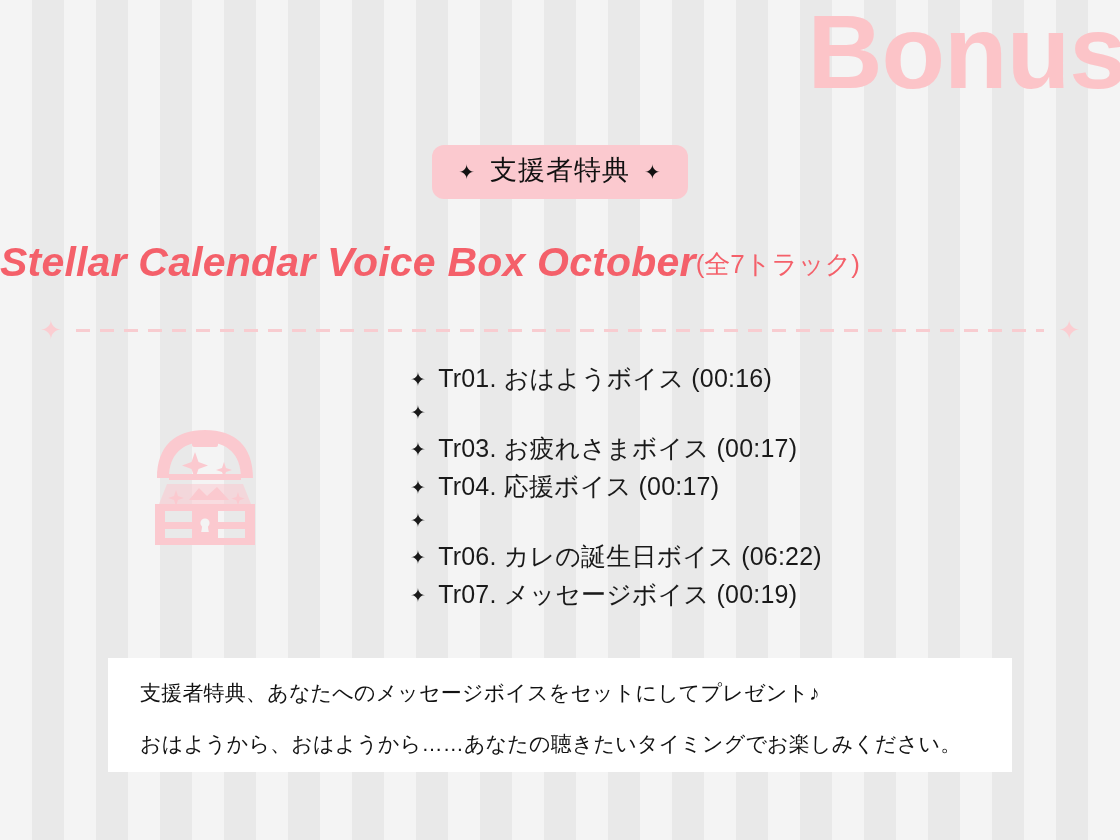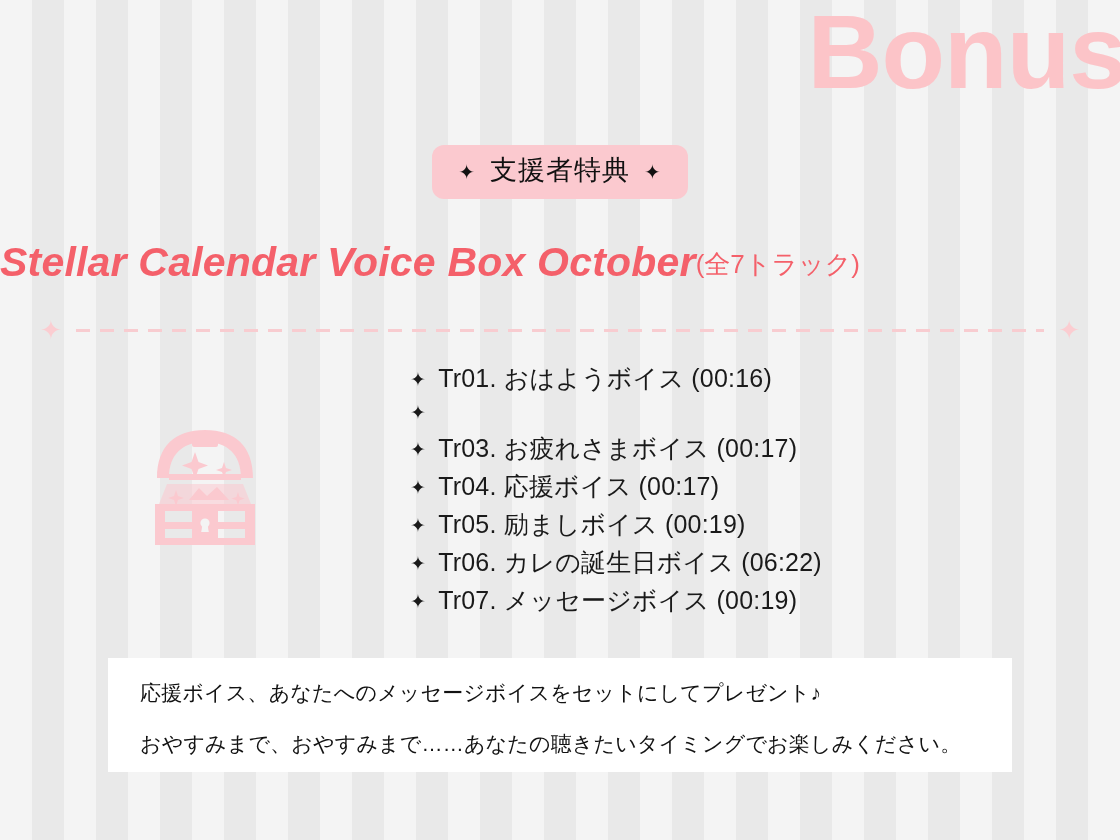--- a/index.html
+++ b/index.html
@@ -240,30 +240,29 @@
     <li>
       <span class="bullet">✦</span>
       <span>Tr03. お疲れさまボイス (00:17)</span>
     </li>
     <li>
       <span class="bullet">✦</span>
       <span>Tr04. 応援ボイス (00:17)</span>
     </li>
     <li>
       <span class="bullet">✦</span>
-      <span>Tr05. 励ましボイス (00:19)</span>
     </li>
     <li>
       <span class="bullet">✦</span>
       <span>Tr06. カレの誕生日ボイス (06:22)</span>
     </li>
     <li>
       <span class="bullet">✦</span>
       <span>Tr07. メッセージボイス (00:19)</span>
     </li>
   </ul>
 
 </div>
 
 <div class="caption-box">
-  <p>応援ボイス、あなたへのメッセージボイスをセットにしてプレゼント♪</p>
-  <p>おやすみまで、おやすみまで……あなたの聴きたいタイミングでお楽しみください。</p>
+  <p>支援者特典、あなたへのメッセージボイスをセットにしてプレゼント♪</p>
+  <p>おはようから、おはようから……あなたの聴きたいタイミングでお楽しみください。</p>
 </div>
 
 </body></html>

